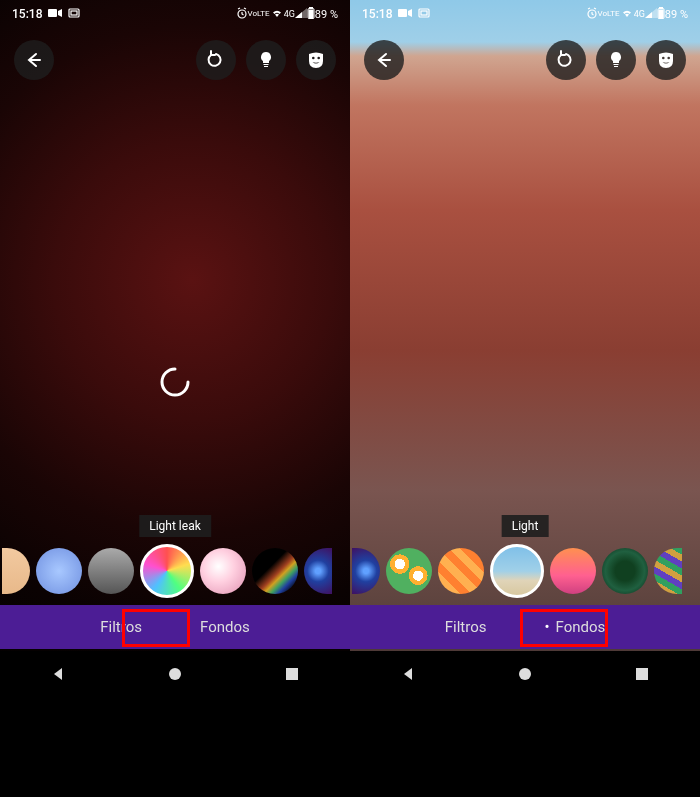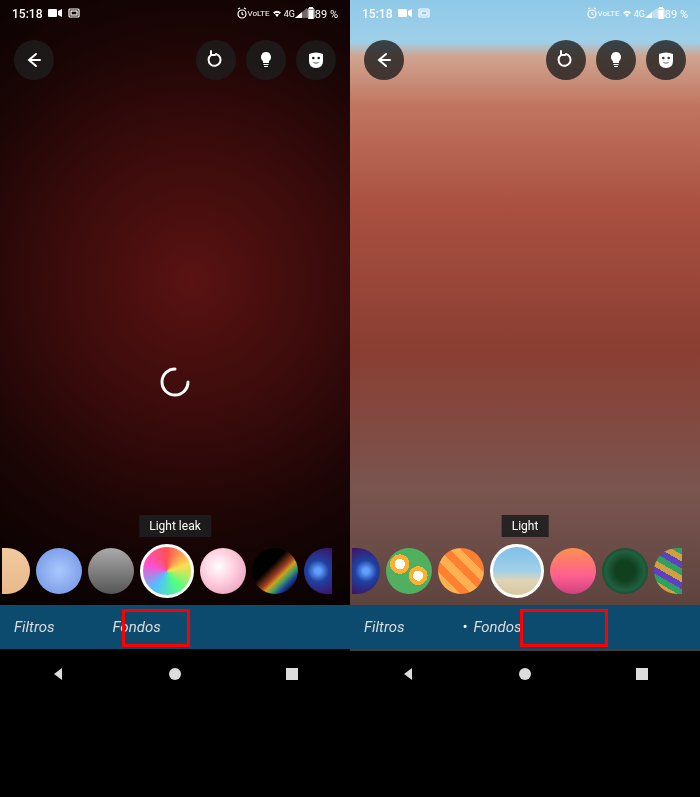--- a/index.html
+++ b/index.html
@@ -107,24 +107,24 @@
       width: 54px; height: 54px;
       border: 3px solid #fff;
     }
     .tabs-row {
       position: absolute;
       bottom: 48px;
       left: 0; right: 0;
       height: 44px;
       display: flex;
       align-items: center;
+      justify-content: center;
       gap: 30px;
-      background: #0c4a6e;
-      z-index: 10;
-      font-style: italic;
+      background: #4c1d95;
+      z-index: 10;
     }
     .tab {
       color: #ddd;
       font-size: 15px;
       padding: 6px 14px;
       display: flex;
       align-items: center;
       gap: 6px;
     }
     .tab.active-dot::before {

